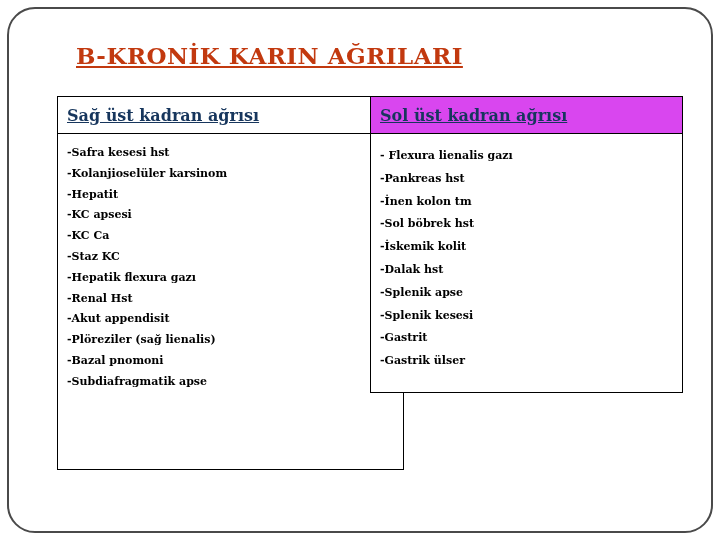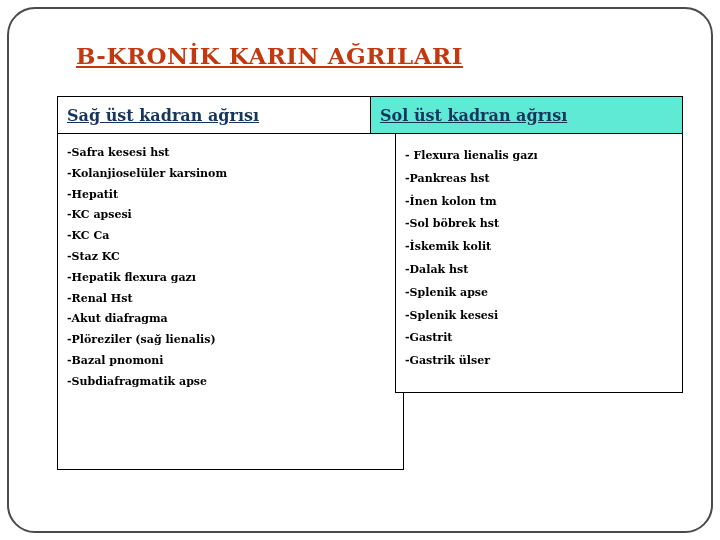--- a/index.html
+++ b/index.html
@@ -45,32 +45,32 @@
     height: 38px;
     display: flex;
     align-items: center;
     padding: 0 9px;
     font-size: 16px;
     font-weight: bold;
     color: #17365d;
     background: #ffffff;
   }
   .panel-header .hdr-text { text-decoration: underline; }
-  .panel.right .panel-header { background: #5eead4; }
+  .panel.right .panel-header { background: #d946ef; }
   .panel-body {
     border: 1px solid #000000;
     margin-top: -1px;
     padding: 9px 8px 0 9px;
     font-size: 11px;
     font-weight: bold;
     color: #000000;
     background: #ffffff;
   }
   .panel.left  .panel-body { height: 337px; }
-  .panel.right .panel-body { height: 260px; padding-top: 11px; margin-left: 25px; }
+  .panel.right .panel-body { height: 260px; padding-top: 11px; }
   .panel.left  .list-item  { line-height: 20.8px; white-space: nowrap; }
   .panel.right .list-item  { line-height: 22.8px; white-space: nowrap; }
 </style>
 </head>
 <body>
 
 <div class="slide">
   <div class="frame"></div>
 
   <h1 class="title">B-KRONİK KARIN AĞRILARI</h1>
@@ -81,21 +81,21 @@
     </div>
     <div class="panel-body">
       <div class="list-item">-Safra kesesi hst</div>
       <div class="list-item">-Kolanjioselüler karsinom</div>
       <div class="list-item">-Hepatit</div>
       <div class="list-item">-KC apsesi</div>
       <div class="list-item">-KC Ca</div>
       <div class="list-item">-Staz KC</div>
       <div class="list-item">-Hepatik flexura gazı</div>
       <div class="list-item">-Renal Hst</div>
-      <div class="list-item">-Akut diafragma</div>
+      <div class="list-item">-Akut appendisit</div>
       <div class="list-item">-Plöreziler (sağ lienalis)</div>
       <div class="list-item">-Bazal pnomoni</div>
       <div class="list-item">-Subdiafragmatik apse</div>
     </div>
   </div>
 
   <div class="panel right">
     <div class="panel-header">
       <span class="hdr-text">Sol üst kadran ağrısı</span>
     </div>

